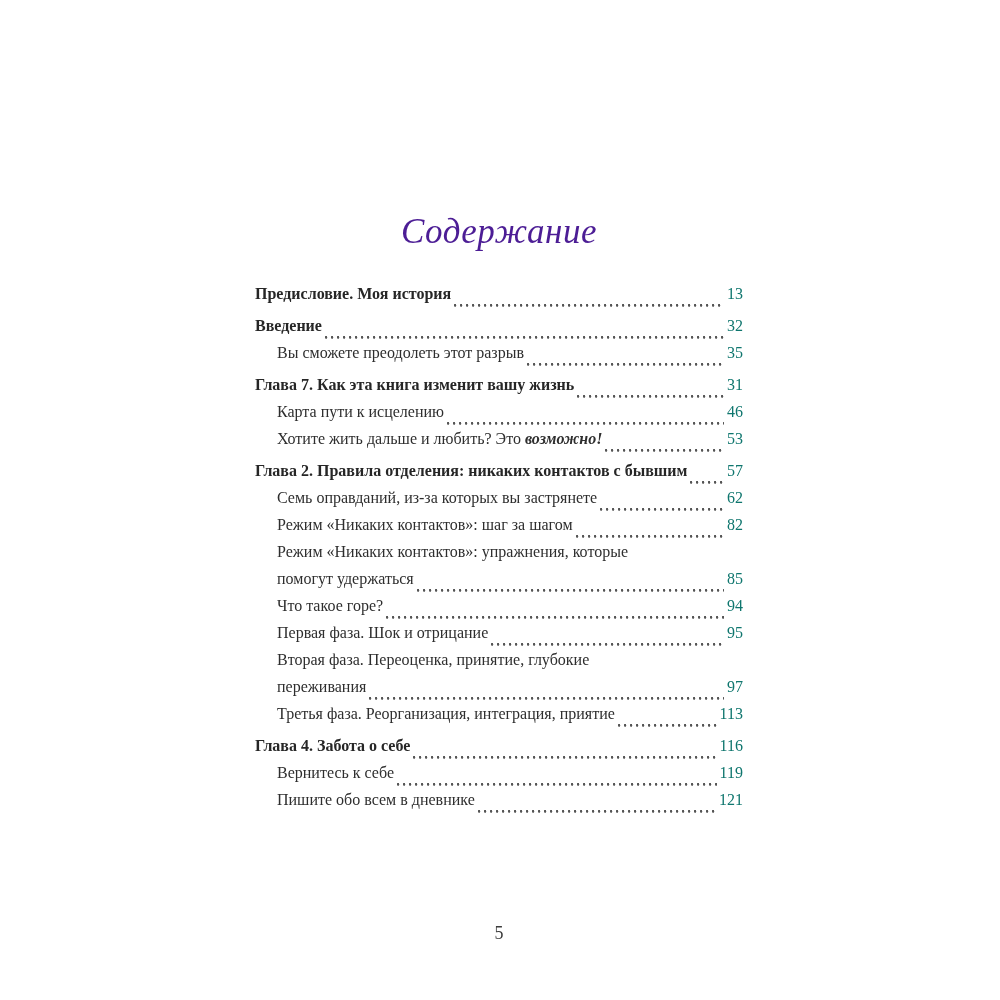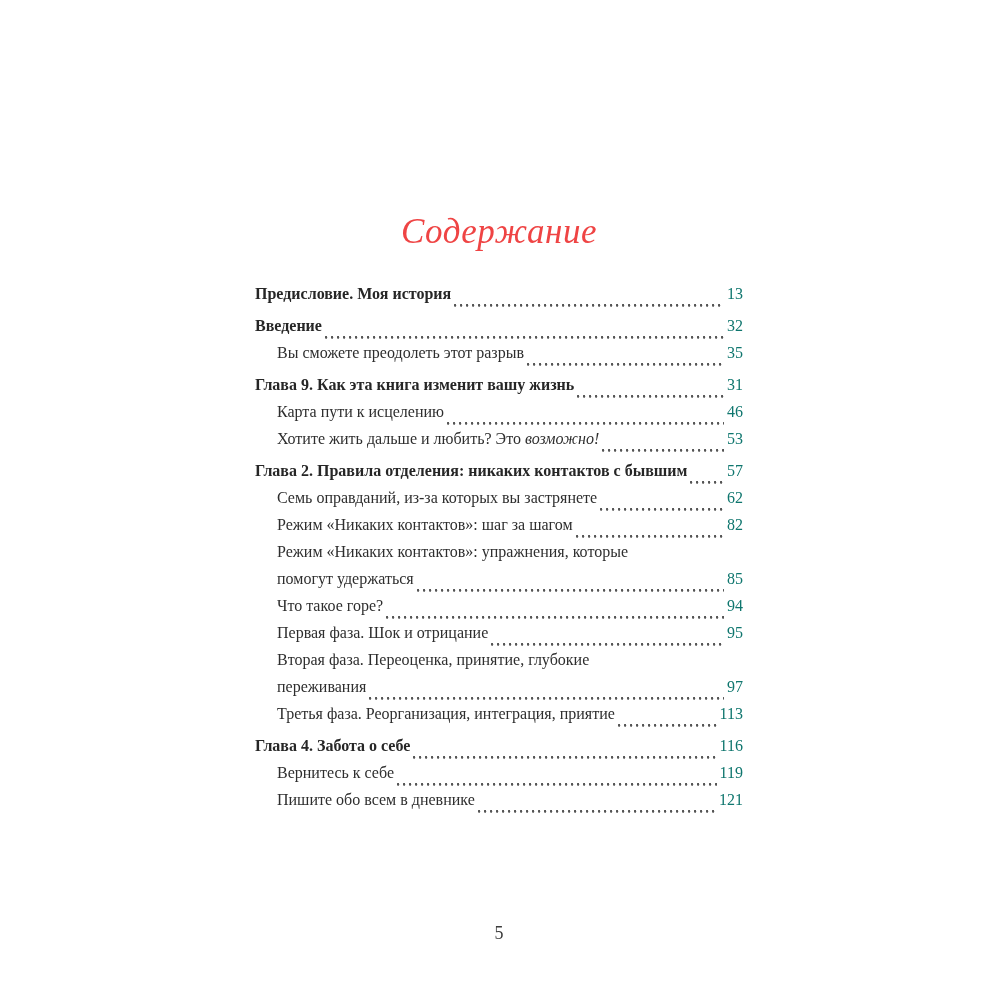--- a/index.html
+++ b/index.html
@@ -20,41 +20,41 @@
     position: absolute;
     top: 208px;
     left: 255px;
     width: 488px;
     margin: 0;
     text-align: center;
     font-style: italic;
     font-weight: 400;
     font-size: 35px;
     line-height: 48px;
-    color: #ef4444;
+    color: #4c1d95;
     letter-spacing: 0.5px;
   }
   .toc {
     position: absolute;
     left: 255px;
     top: 280px;
     width: 488px;
   }
   .row {
     display: flex;
     align-items: flex-end;
     font-size: 16px;
     line-height: 27px;
     white-space: nowrap;
   }
   .row.group-start { margin-top: 5px; }
   .row.bold .label { font-weight: 700; color: #262626; }
   .row.indent { padding-left: 22px; }
   .label { flex: 0 1 auto; overflow: hidden; }
-  .label i { font-style: italic; }
+  .label i { font-style: italic; font-weight: bold; }
   .dots {
     flex: 1 1 8px;
     min-width: 6px;
     height: 4px;
     margin: 0 2px 0 3px;
     background-image: radial-gradient(circle at 1.1px 2.4px, #555555 1.05px, rgba(0,0,0,0) 1.5px);
     background-size: 6px 4px;
     background-repeat: repeat-x;
   }
   .num {
@@ -87,21 +87,21 @@
     <span class="label">Введение</span>
     <span class="dots"></span>
     <span class="num">32</span>
   </div>
       <div class="row indent">
     <span class="label">Вы сможете преодолеть этот разрыв</span>
     <span class="dots"></span>
     <span class="num">35</span>
   </div>
       <div class="row bold group-start">
-    <span class="label">Глава 9. Как эта книга изменит вашу жизнь</span>
+    <span class="label">Глава 7. Как эта книга изменит вашу жизнь</span>
     <span class="dots"></span>
     <span class="num">31</span>
   </div>
       <div class="row indent">
     <span class="label">Карта пути к исцелению</span>
     <span class="dots"></span>
     <span class="num">46</span>
   </div>
       <div class="row indent">
     <span class="label">Хотите жить дальше и любить? Это <i>возможно!</i></span>

